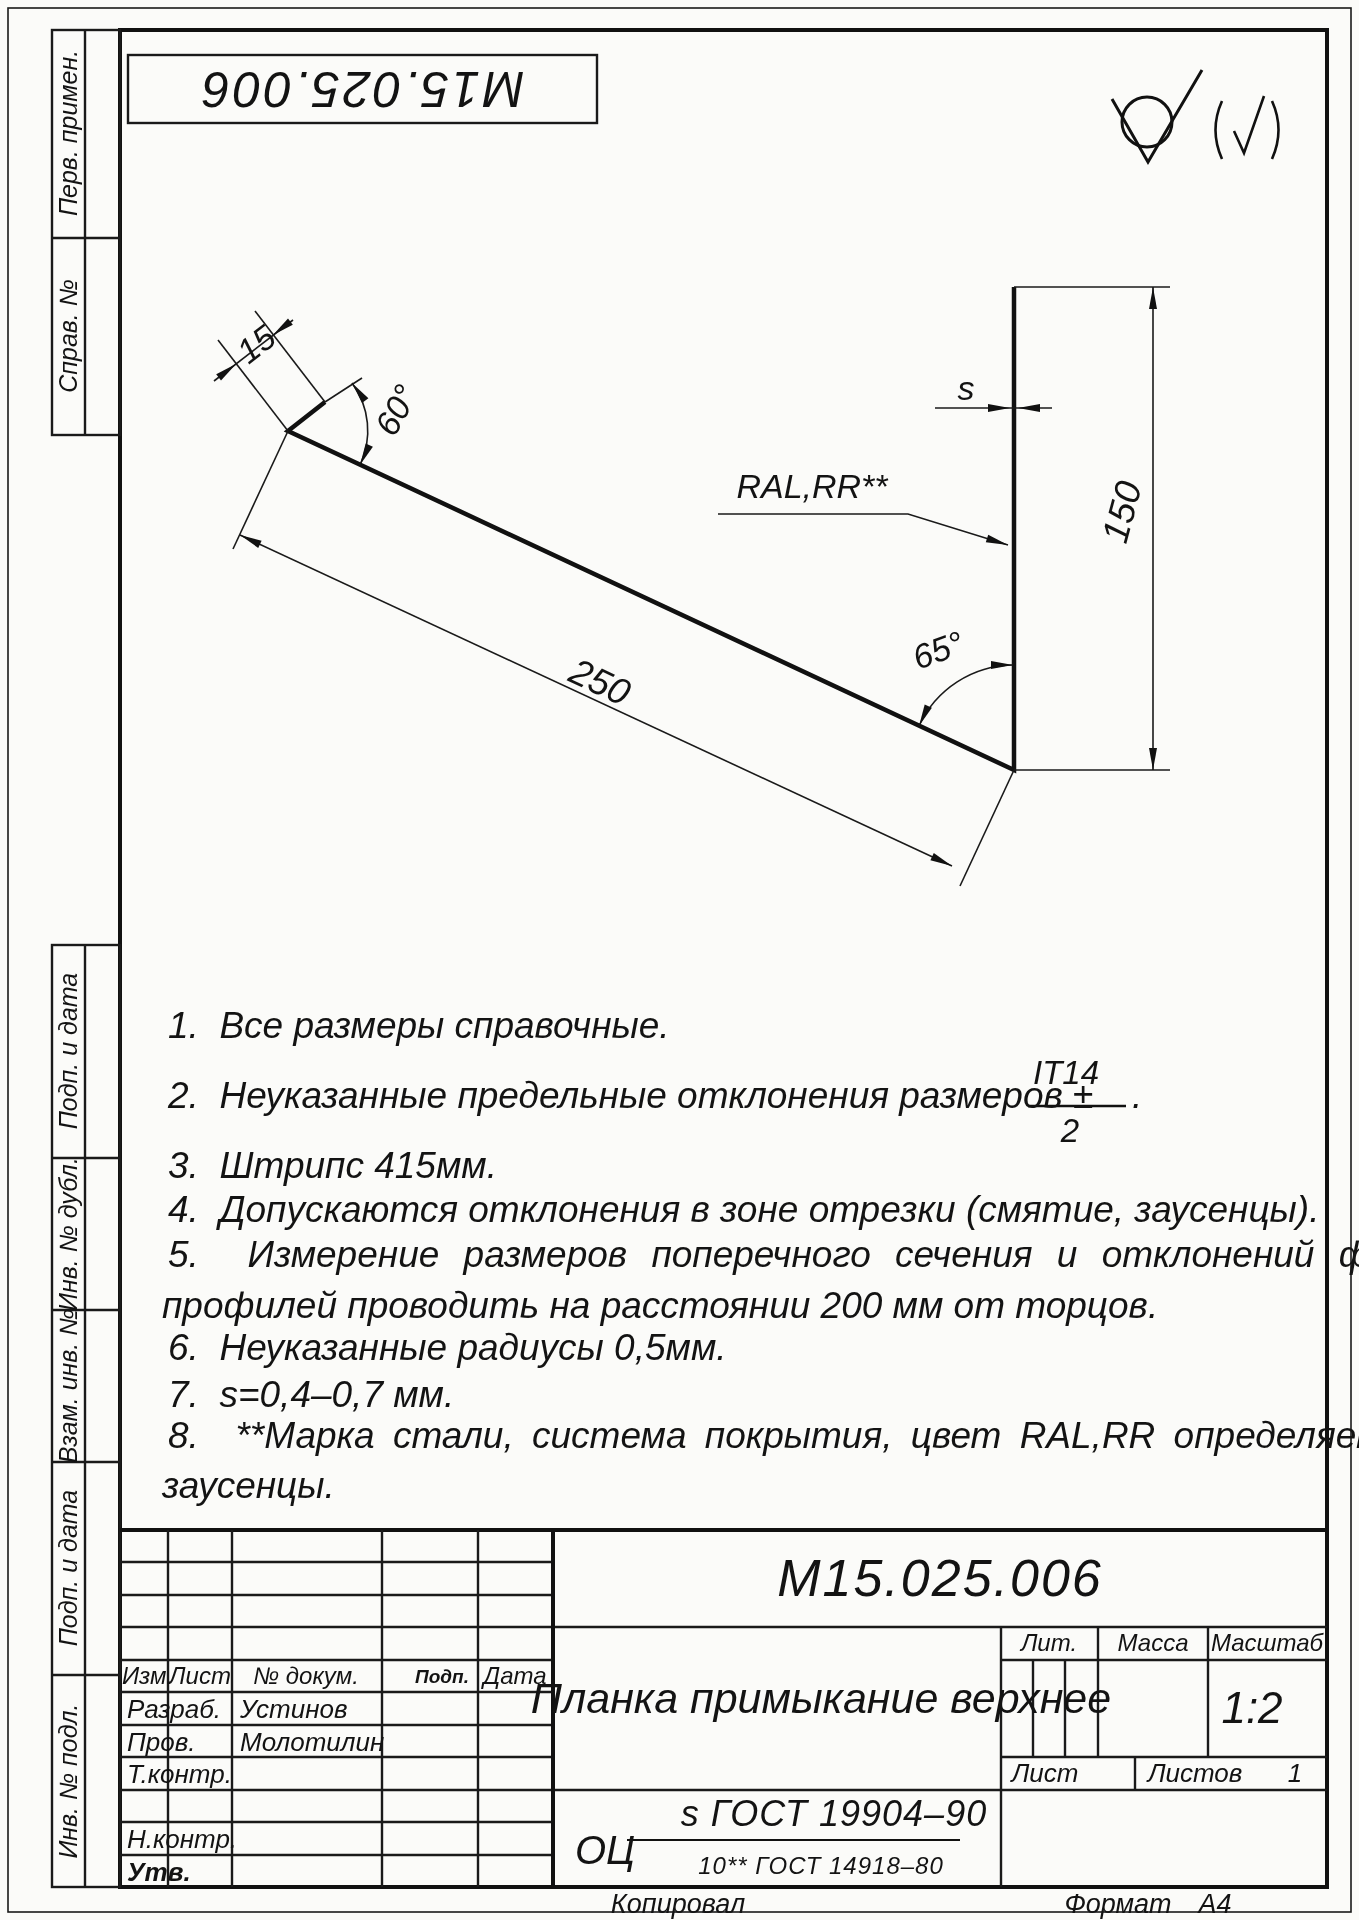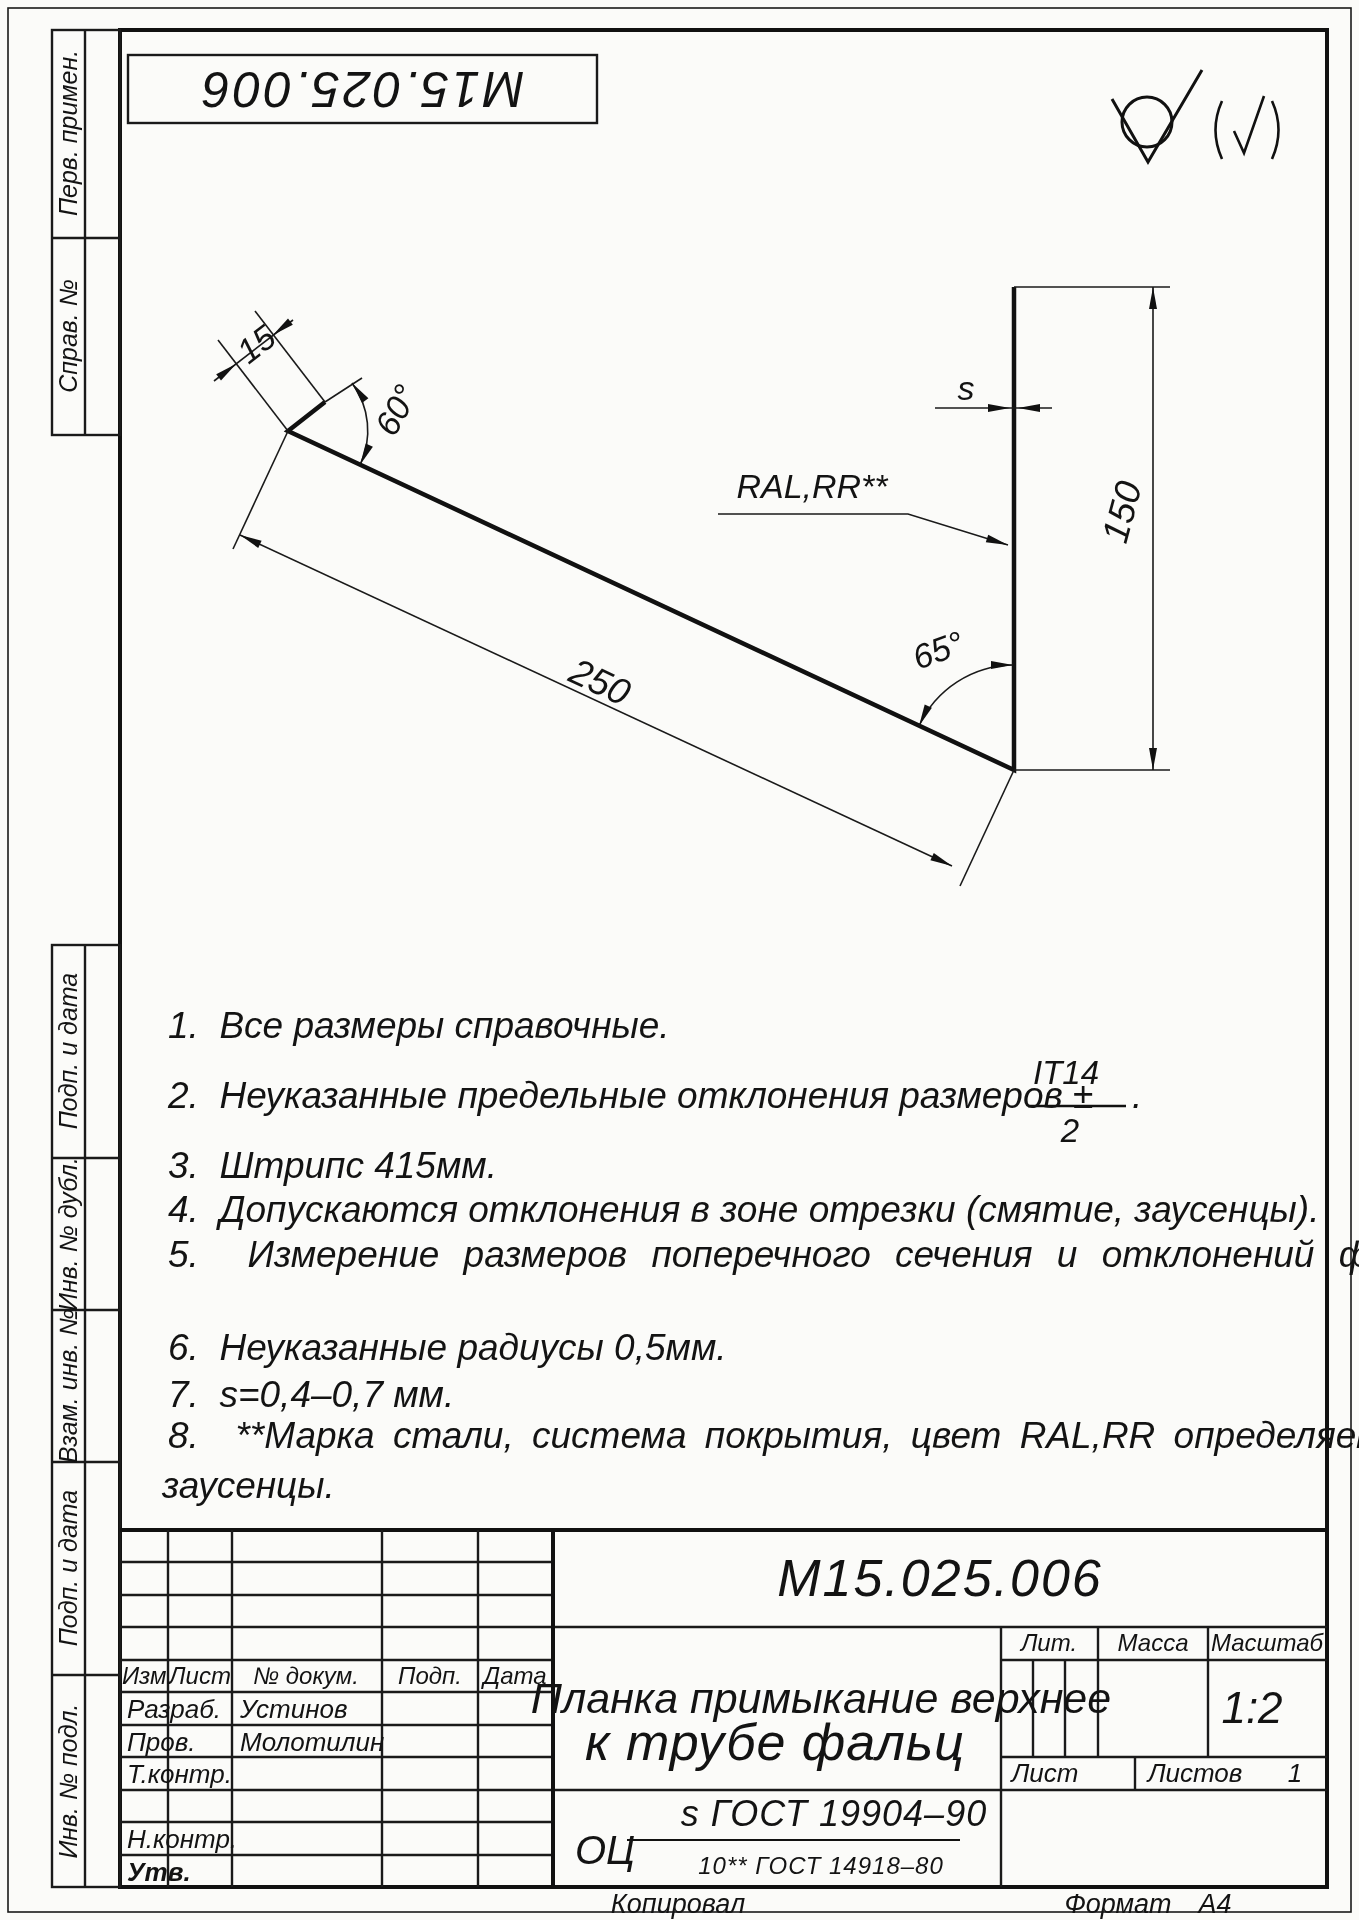--- a/index.html
+++ b/index.html
@@ -136,36 +136,36 @@
   <div class="txt c" style="left:812px;top:486px;font-size:34px;">RAL,RR**</div>
 
   <div class="txt" style="left:168px;top:1007px;font-size:37px;">1.  Все размеры справочные.</div>
   <div class="txt" style="left:168px;top:1077px;font-size:37px;">2.  Неуказанные предельные отклонения размеров ±</div>
   <div class="txt c" style="left:1066px;top:1072px;font-size:33px;">IT14</div>
   <div class="txt c" style="left:1070px;top:1130px;font-size:33px;">2</div>
   <div class="txt" style="left:1132px;top:1077px;font-size:37px;">.</div>
   <div class="txt" style="left:168px;top:1147px;font-size:37px;">3.  Штрипс 415мм.</div>
   <div class="txt" style="left:168px;top:1191px;font-size:37px;">4.  Допускаются отклонения в зоне отрезки (смятие, заусенцы).</div>
   <div class="txt" style="left:168px;top:1236px;font-size:37px;word-spacing:14px;">5.  Измерение размеров поперечного сечения и отклонений формы</div>
+  <div class="txt" style="left:162px;top:1287px;font-size:37px;">профилей проводить на расстоянии 200 мм от торцов.</div>
   <div class="txt" style="left:168px;top:1329px;font-size:37px;">6.  Неуказанные радиусы 0,5мм.</div>
   <div class="txt" style="left:168px;top:1376px;font-size:37px;">7.  s=0,4–0,7 мм.</div>
   <div class="txt" style="left:168px;top:1417px;font-size:37px;word-spacing:8px;">8.  **Марка стали, система покрытия, цвет RAL,RR определяется</div>
   <div class="txt" style="left:162px;top:1467px;font-size:37px;">заусенцы.</div>
 
   <div class="txt c" style="left:940px;top:1578px;font-size:52px;letter-spacing:2px;">М15.025.006</div>
   <div class="txt c" style="left:821px;top:1674px;font-size:43px;margin-top:24px;">Планка примыкание верхнее</div>
-  <div class="txt c" style="left:775px;top:1742px;font-size:52px;letter-spacing:1px;">к трубе фальц</div>
   <div class="txt c" style="left:605px;top:1850px;font-size:40px;">ОЦ</div>
   <div class="txt c" style="left:793px;top:1814px;font-size:36px;letter-spacing:1px;margin-left:41px;">s ГОСТ 19904–90</div>
   <div class="txt c" style="left:792px;top:1866px;font-size:24px;letter-spacing:1px;margin-left:29px;">10** ГОСТ 14918–80</div>
 
   <div class="txt c" style="left:144px;top:1676px;font-size:24px;padding-left:7px;">Изм.</div>
   <div class="txt c" style="left:200px;top:1676px;font-size:24px;">Лист</div>
   <div class="txt c" style="left:306px;top:1676px;font-size:24px;">№ докум.</div>
-  <div class="txt c" style="left:430px;top:1676px;font-size:24px;">Подп.</div>
+  <div class="txt c" style="left:442px;top:1676px;font-size:19px;font-weight:bold;">Подп.</div>
   <div class="txt c" style="left:515px;top:1676px;font-size:24px;">Дата</div>
 
   <div class="txt" style="left:127px;top:1696px;font-size:26px;">Разраб.</div>
   <div class="txt" style="left:240px;top:1696px;font-size:26px;">Устинов</div>
   <div class="txt" style="left:127px;top:1729px;font-size:26px;">Пров.</div>
   <div class="txt" style="left:240px;top:1729px;font-size:26px;">Молотилин</div>
   <div class="txt" style="left:127px;top:1761px;font-size:26px;">Т.контр.</div>
   <div class="txt" style="left:127px;top:1826px;font-size:26px;">Н.контр.</div>
   <div class="txt" style="left:127px;top:1859px;font-size:26px;font-weight:bold;">Утв.</div>
 

